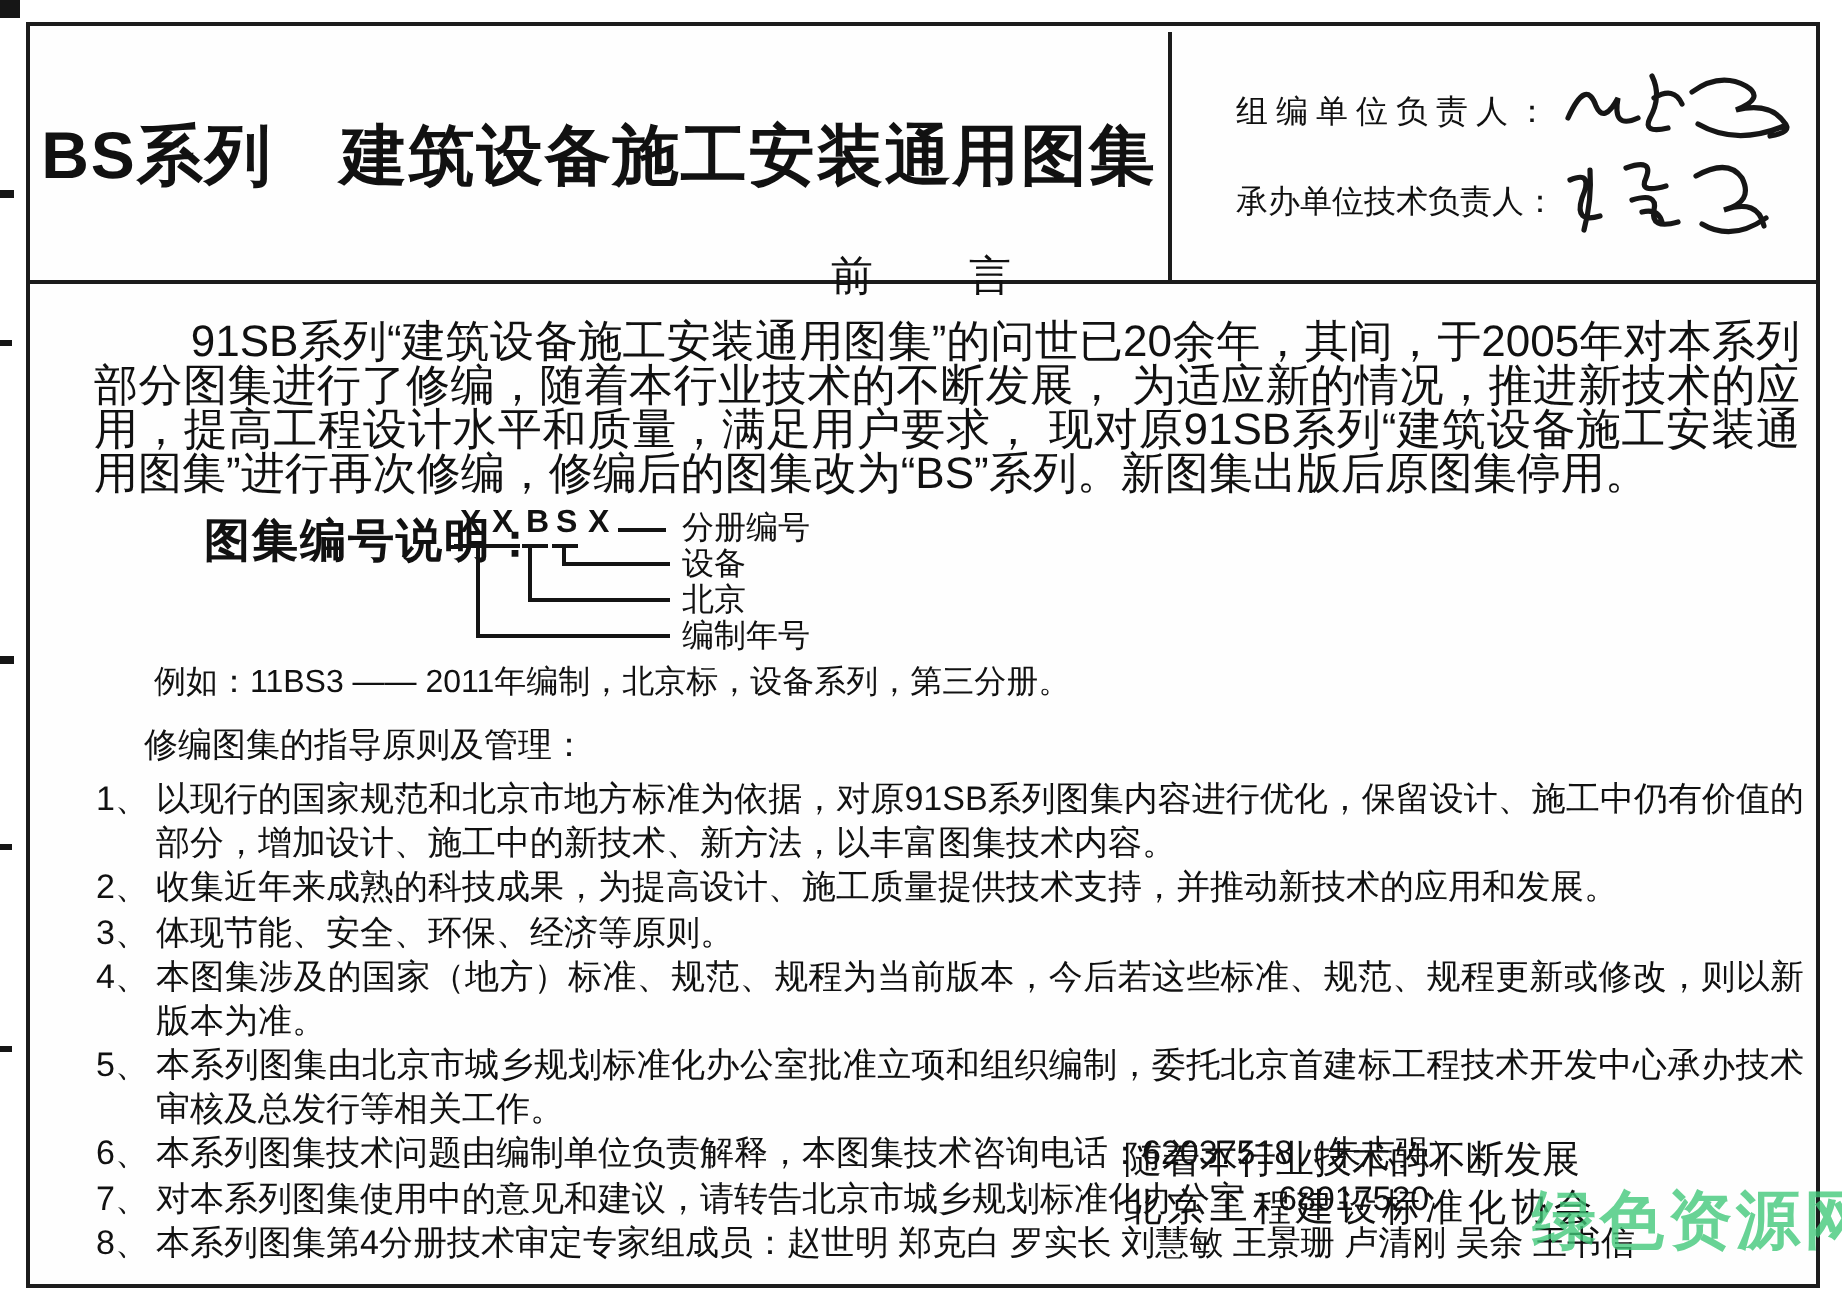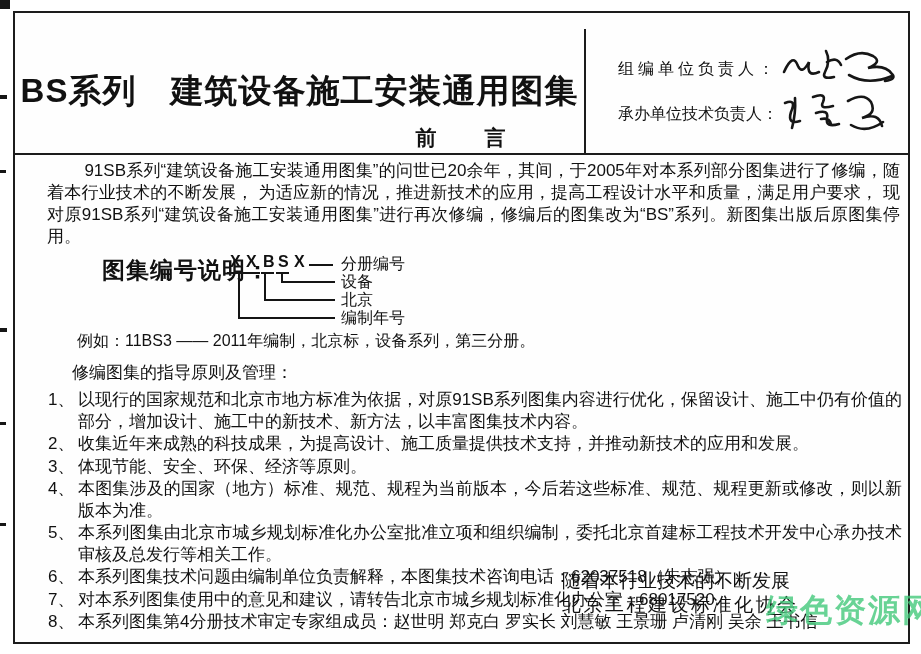--- a/index.html
+++ b/index.html
@@ -4,33 +4,33 @@
 <style>
   html,body { margin:0; padding:0; }
   body {
     width:921px; height:654px; position:relative;
     background:#ffffff; overflow:hidden;
     font-family:"Liberation Sans", sans-serif; color:#111;
   }
   .sheet { position:absolute; left:13px; top:11px; width:893px; height:629px;
     border:2px solid #1c1c1c; background:#fefefe; }
   
-  .hdr { position:absolute; left:0; top:16px; width:100%; height:126px;
+  .hdr { position:absolute; left:0; top:3px; width:100%; height:126px;
     border-bottom:2px solid #1c1c1c; display:flex; box-sizing:border-box; }
   .hdr-title-cell { width:608px; border-right:2px solid #1c1c1c; box-sizing:border-box;
     display:flex; align-items:center; justify-content:center; }
   .doc-title { font-size:33px; font-weight:bold; letter-spacing:1px; white-space:nowrap; }
   .hdr-sign-cell { flex:1; padding:6px 10px 4px 32px; display:flex; flex-direction:column; justify-content:center; }
   .sign-row { display:flex; align-items:center; height:45px; font-size:16px; white-space:nowrap; }
   .sign-row .lbl1 { letter-spacing:4px; }
   .sign-row svg { margin-left:2px; margin-top:-6px; }
   
   .bodyarea { position:absolute; left:0; top:102px; width:100%; height:525px; }
-  .preface-heading { text-align:center; font-size:21px; font-weight:bold; margin-top:9px; letter-spacing:2px; }
-  .intro { margin:8px 8px 0 32px; font-size:17px; line-height:22px; text-align:justify; text-indent:2.2em; }
+  .preface-heading { text-align:center; font-size:21px; font-weight:normal; margin-top:9px; letter-spacing:2px; }
+  .intro { margin:8px 8px 0 32px; font-size:22px; line-height:22px; text-align:justify; text-indent:2.2em; }
   
   .diagram { position:relative; height:72px; margin-top:7px; font-size:16px; }
   .dg-label { position:absolute; left:87px; top:0; font-size:23px; font-weight:bold; letter-spacing:1px; }
   .dg-letter { position:absolute; top:-2px; font-size:16px; font-weight:bold; font-family:"Liberation Sans",sans-serif; }
   .uline { position:absolute; top:17px; height:0; border-top:2px solid #141414; }
   .conn { position:absolute; border-left:2px solid #141414; border-bottom:2px solid #141414; }
   .dashline { position:absolute; top:9px; height:0; border-top:2px solid #141414; }
   .dg-branch { position:absolute; white-space:nowrap; }
   .example { margin:4px 0 0 62px; font-size:16px; }
   .principles { margin:9px 0 0 57px; font-size:17px; font-weight:normal; }

